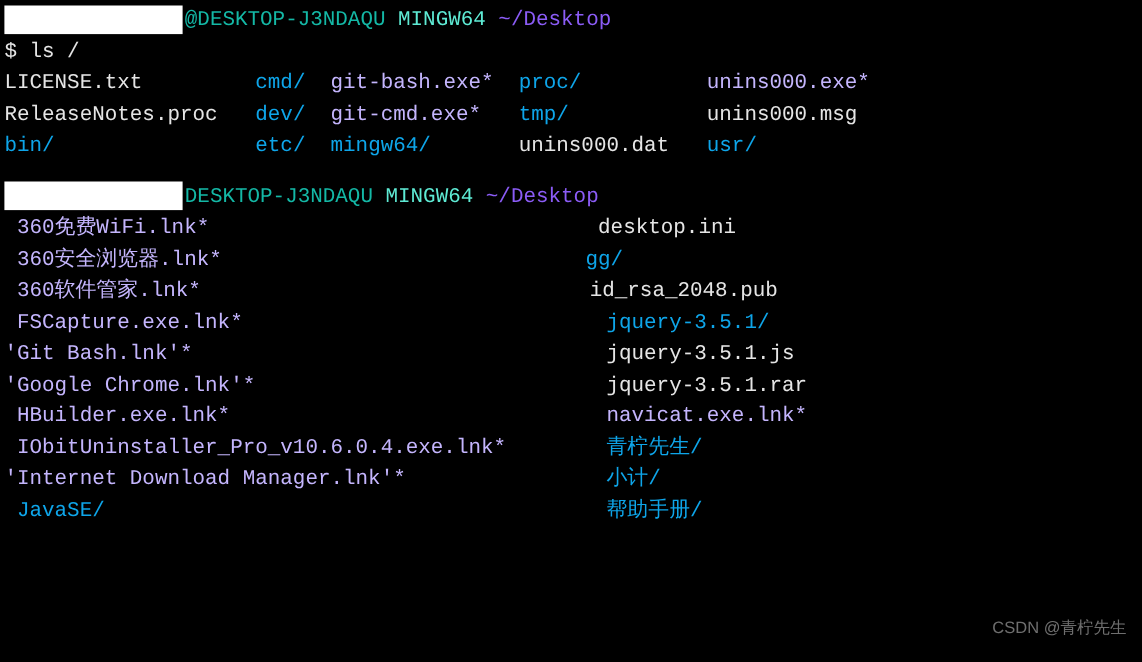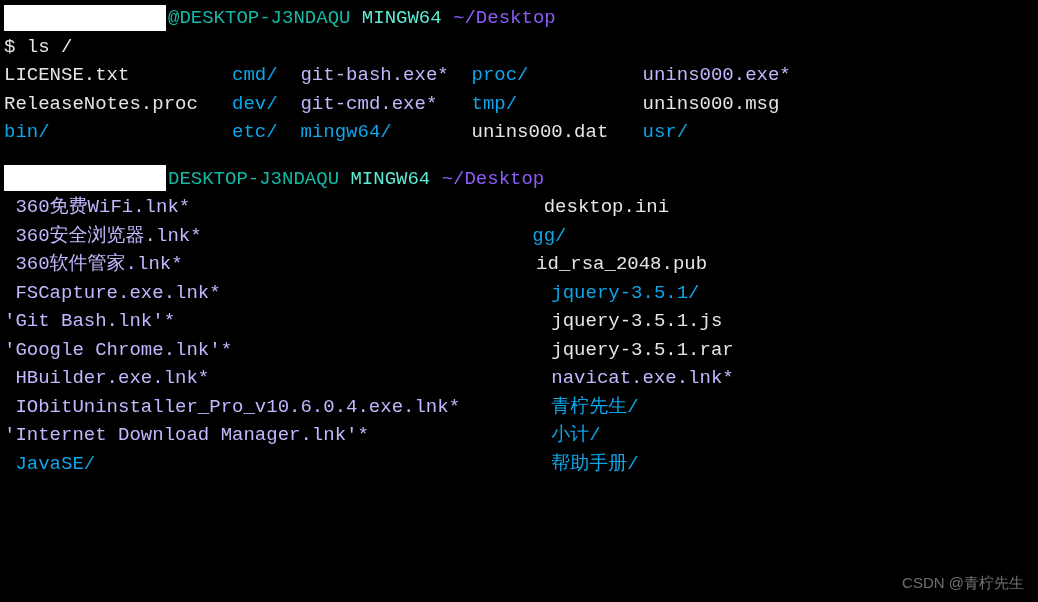--- a/index.html
+++ b/index.html
@@ -31,21 +31,21 @@
       margin-right: 2px;
     }
     .green { color: #14b8a6; }
     .yellow { color: #8b5cf6; }
     .magenta { color: #5eead4; }
     .blue { color: #0ea5e9; }
     .white { color: #e5e5e5; }
     .bgreen { color: #c4b5fd; }
     .watermark {
       position: absolute;
-      bottom: 8px;
+      bottom: 20px;
       right: 14px;
       color: rgba(200,200,200,0.55);
       font-size: 15px;
       font-family: sans-serif;
     }
   </style>
 </head>
 <body>
 
 <div id="terminal">

